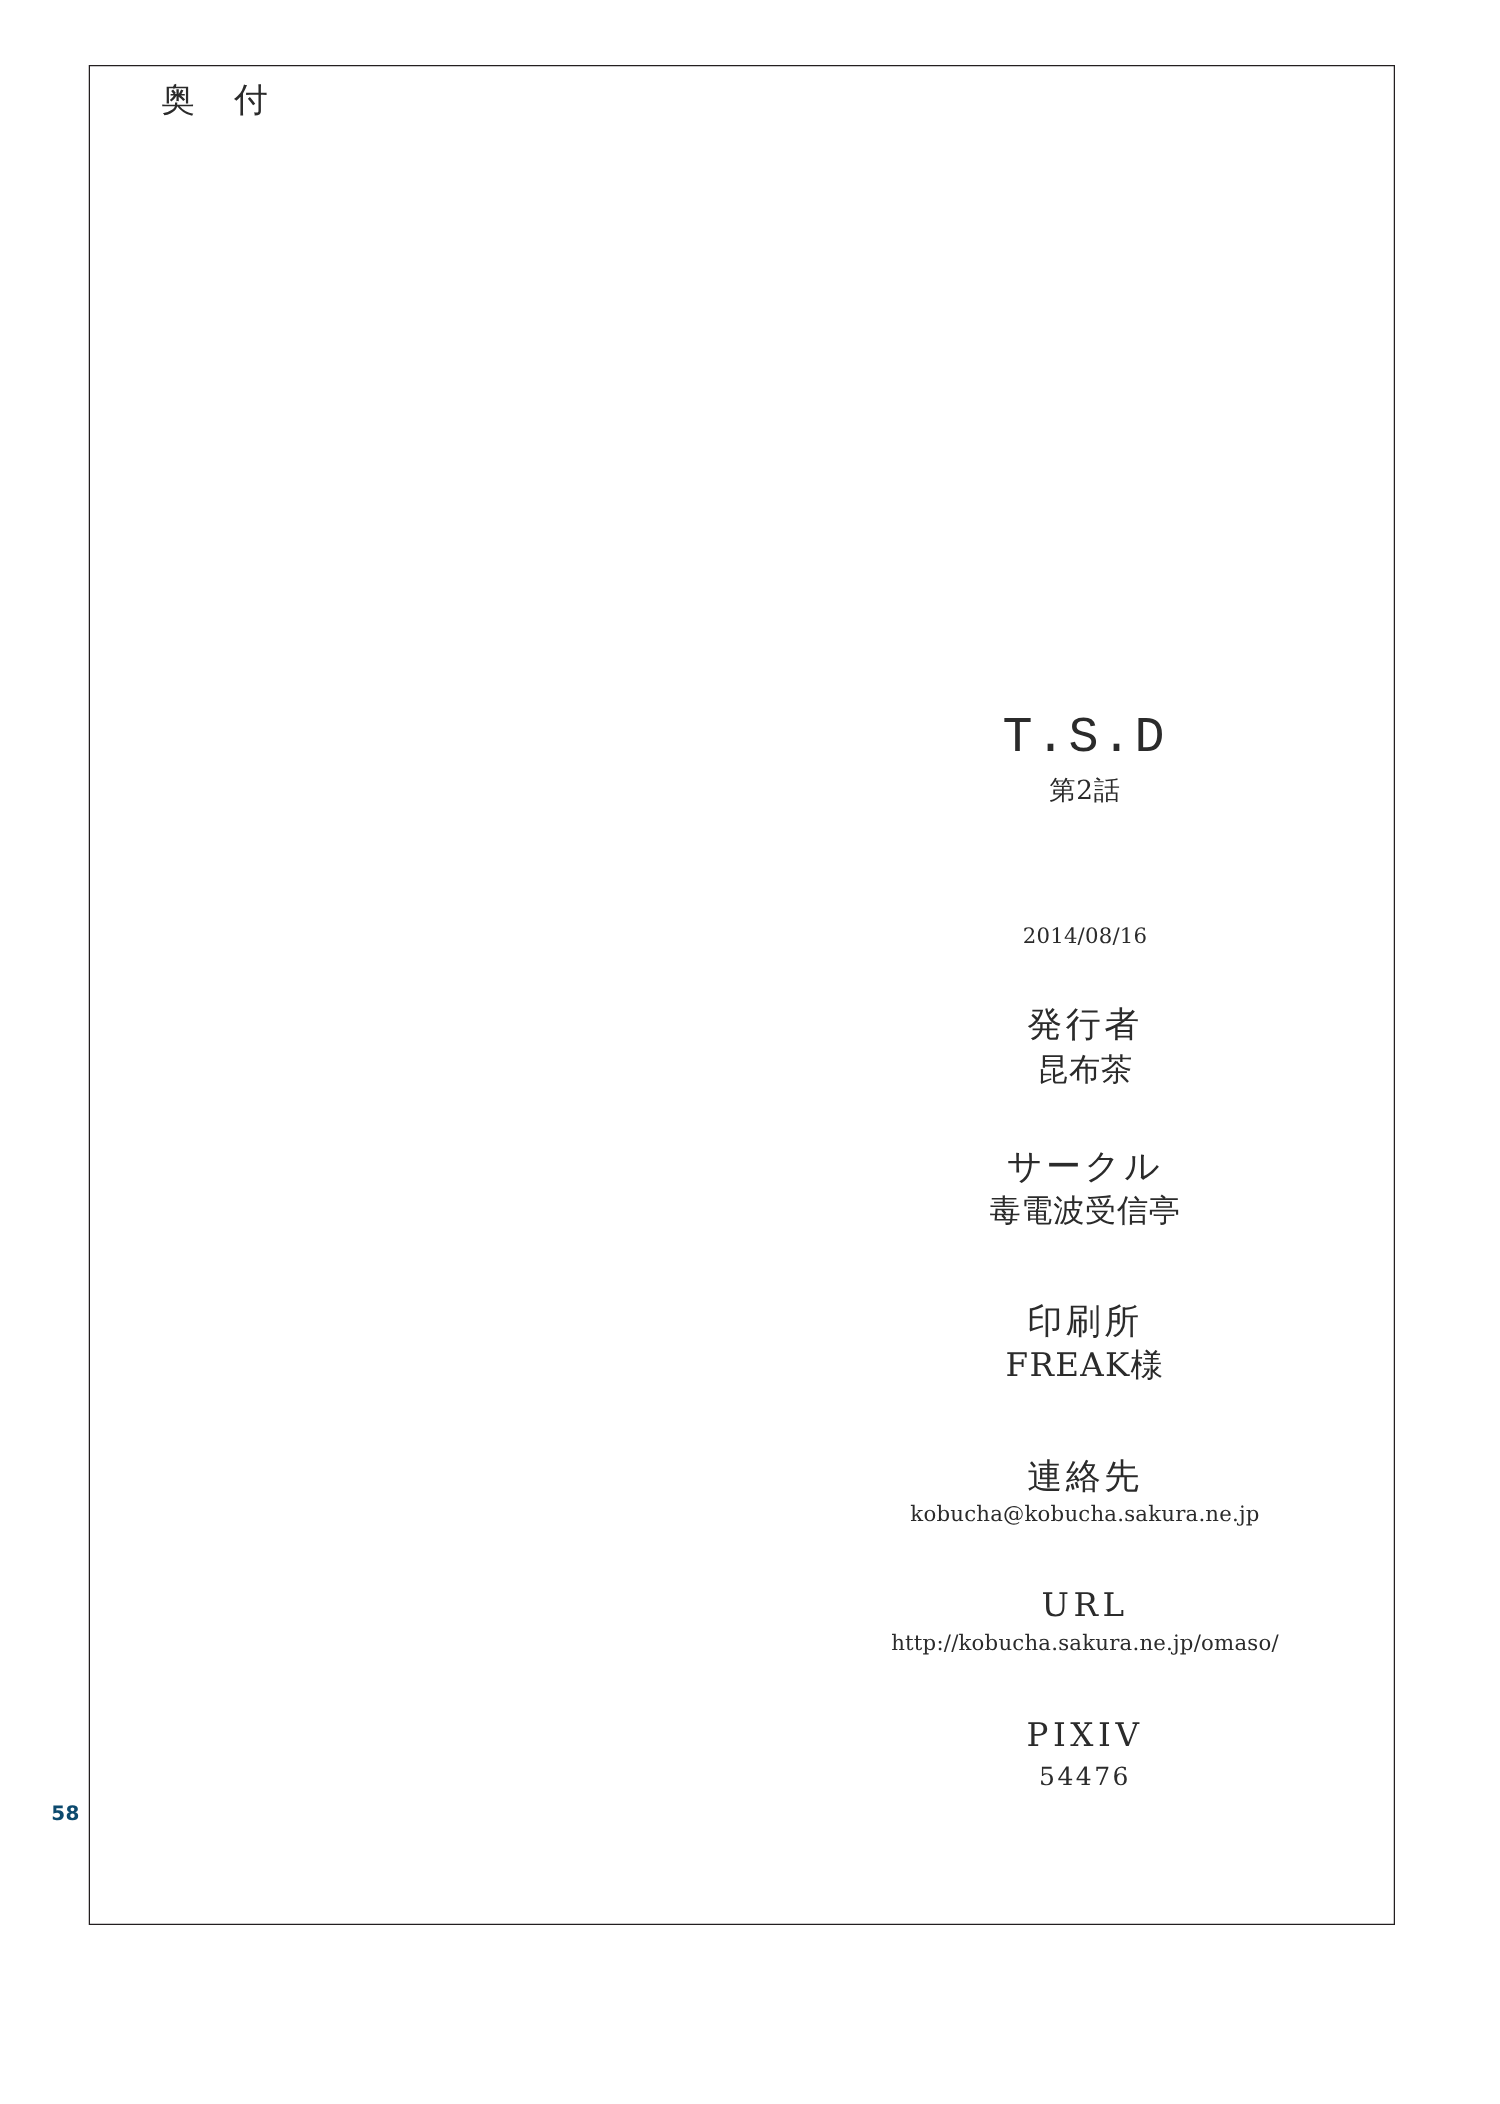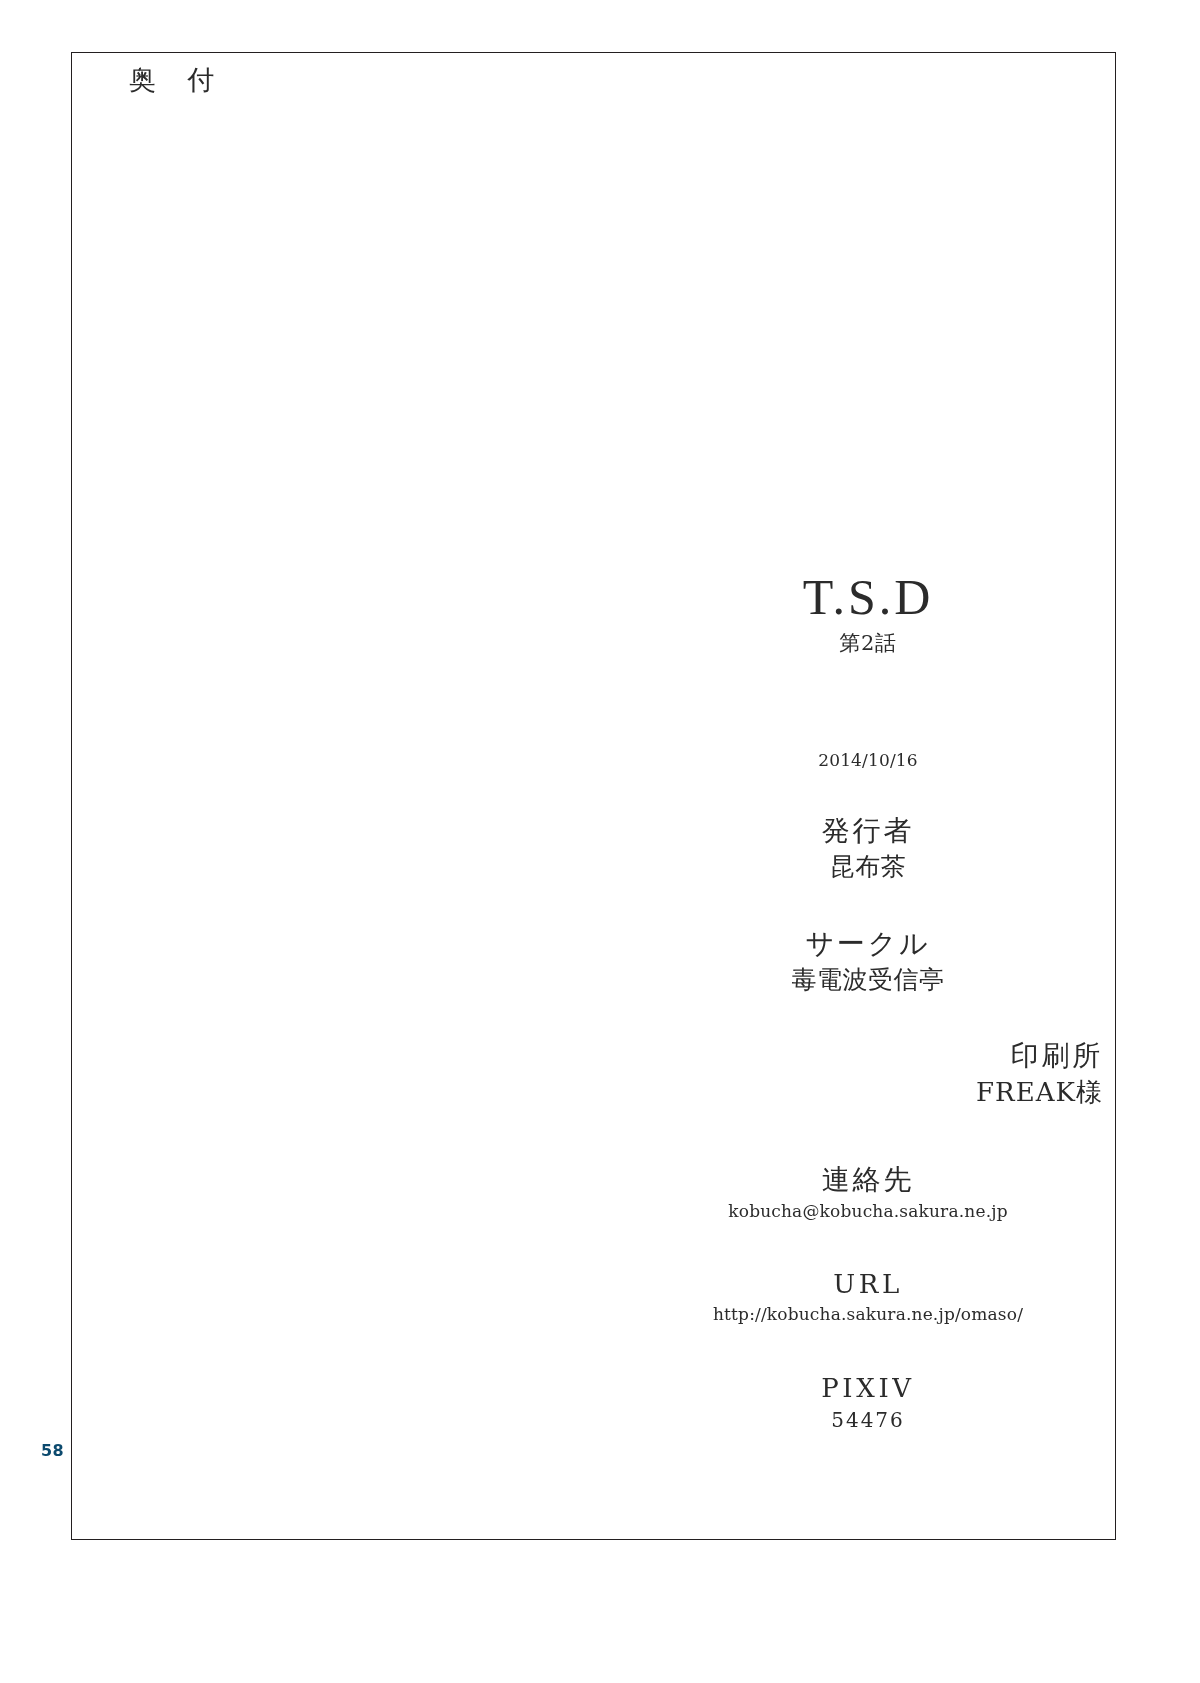--- a/index.html
+++ b/index.html
@@ -46,23 +46,23 @@
   .colophon-block {
     position: absolute;
     right: 97px;
     top: 570px;
     width: 470px;
     text-align: center;
     color: #2b2b2b;
   }
 
   .title-main {
-    font-size: 50px;
+    font-size: 40px;
     letter-spacing: 0.06em;
-    font-family: Liberation Serif, serif;
+    font-family: Liberation Mono, monospace;
     line-height: 1.1;
     color: #2b2b2b;
   }
   .title-sub {
     font-size: 21px;
     margin-top: 4px;
     letter-spacing: 0.03em;
     font-family: "DejaVu Serif", serif;
     color: #2b2b2b;
   }
@@ -99,21 +99,21 @@
   }
   .field-value.num {
     font-size: 20px;
     letter-spacing: 0.10em;
   }
 
   
   .field.f-date    { margin-top: 92px; }
   .field.f-author  { margin-top: 42px; }
   .field.f-circle  { margin-top: 42px; }
-  .field.f-printer { margin-top: 42px; text-align: right; }
+  .field.f-printer { margin-top: 54px; }
   .field.f-contact { margin-top: 52px; }
   .field.f-url     { margin-top: 46px; }
   .field.f-pixiv   { margin-top: 46px; }
 
   
   .page-number {
     position: absolute;
     left: 41px;
     top: 1441px;
     font-size: 16px;
@@ -129,21 +129,21 @@
 <div class="page-frame"></div>
 
 <div class="colophon-heading">奥 付</div>
 
 <div class="colophon-block">
 
   <div class="title-main">T.S.D</div>
   <div class="title-sub">第2話</div>
 
   <div class="field f-date">
-    <div class="field-value small">2014/10/16</div>
+    <div class="field-value small">2014/08/16</div>
   </div>
 
   <div class="field f-author">
     <div class="field-label">発行者</div>
     <div class="field-value">昆布茶</div>
   </div>
 
   <div class="field f-circle">
     <div class="field-label">サークル</div>
     <div class="field-value">毒電波受信亭</div>

